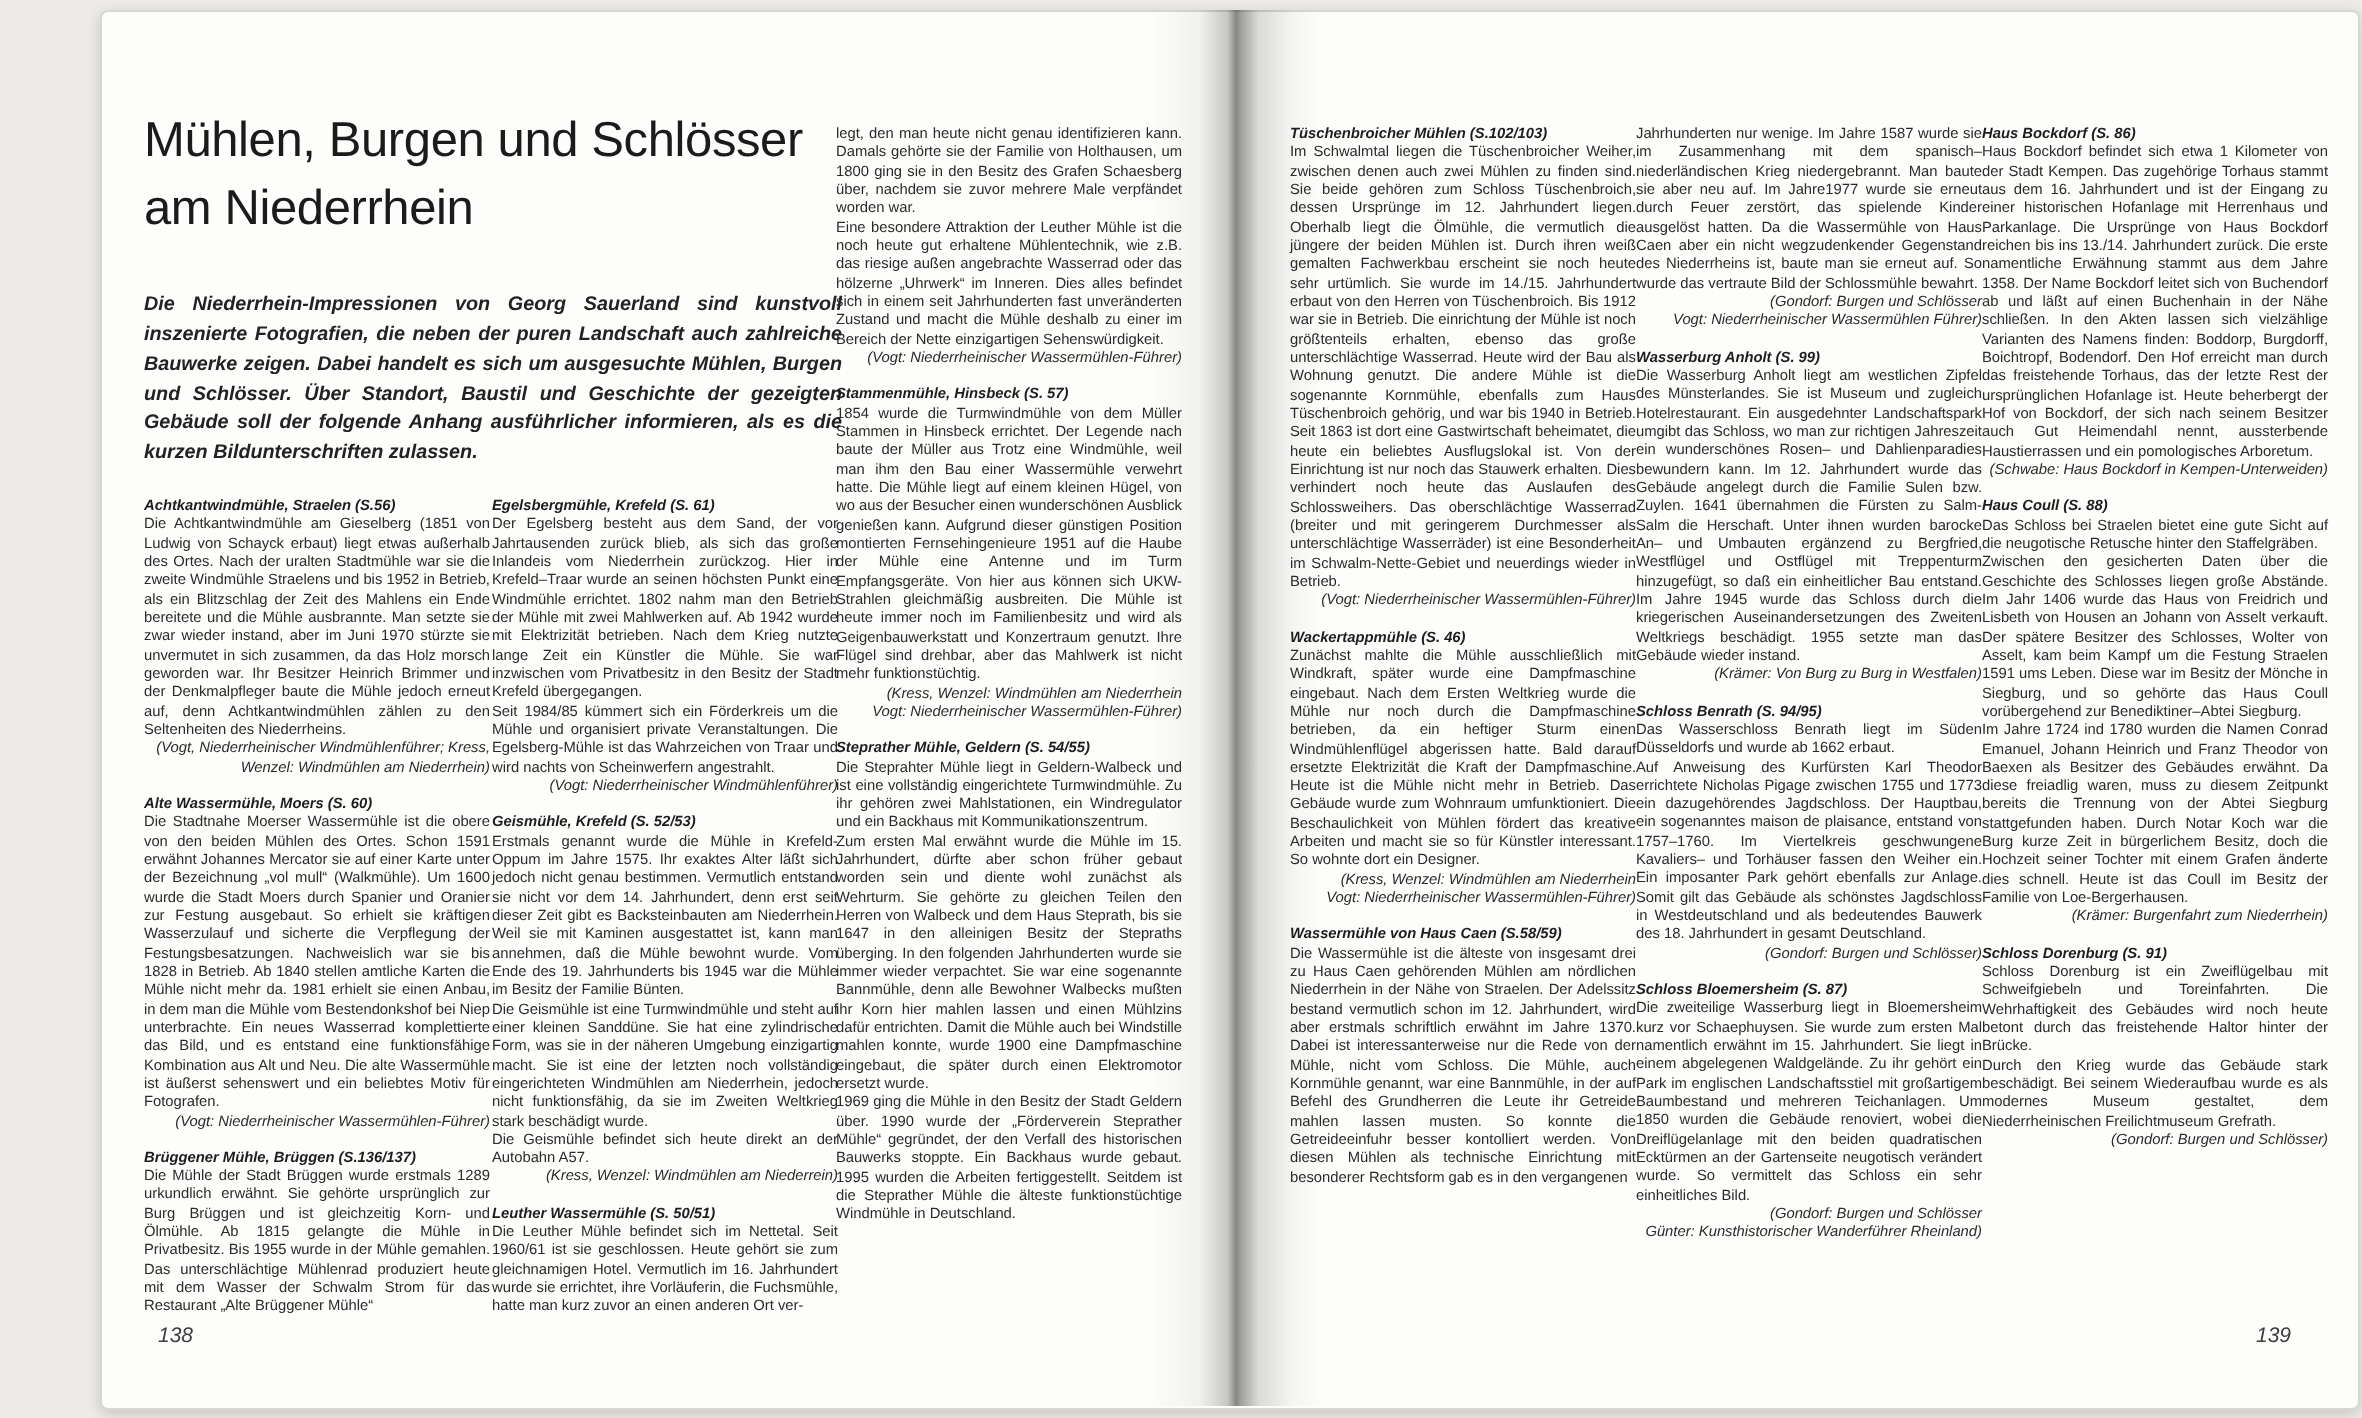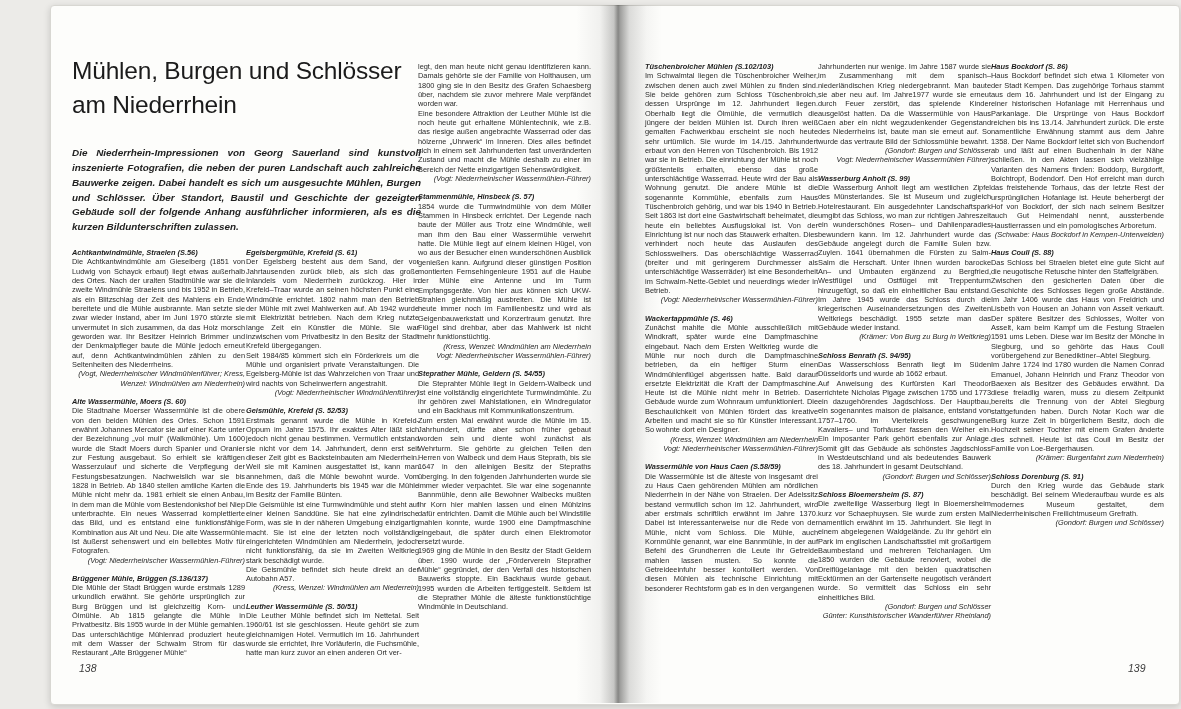--- a/index.html
+++ b/index.html
@@ -188,21 +188,21 @@
     </div>
   <div class="col col-r2">
       <div class="entry">
         <div class="entry-para">Jahrhunderten nur wenige. Im Jahre 1587 wurde sie im Zusammenhang mit dem spanisch–niederländischen Krieg niedergebrannt. Man baute sie aber neu auf. Im Jahre1977 wurde sie erneut durch Feuer zerstört, das spielende Kinder ausgelöst hatten. Da die Wassermühle von Haus Caen aber ein nicht wegzudenkender Gegenstand des Niederrheins ist, baute man sie erneut auf. So wurde das vertraute Bild der Schlossmühle bewahrt.</div>
         <div class="entry-citation">(Gondorf: Burgen und Schlösser
 Vogt: Niederrheinischer Wassermühlen Führer)</div>
       </div>
       <div class="entry">
         <div class="entry-heading">Wasserburg Anholt (S. 99)</div>
         <div class="entry-para">Die Wasserburg Anholt liegt am westlichen Zipfel des Münsterlandes. Sie ist Museum und zugleich Hotelrestaurant. Ein ausgedehnter Landschaftspark umgibt das Schloss, wo man zur richtigen Jahreszeit ein wunderschönes Rosen– und Dahlienparadies bewundern kann. Im 12. Jahrhundert wurde das Gebäude angelegt durch die Familie Sulen bzw. Zuylen. 1641 übernahmen die Fürsten zu Salm-Salm die Herschaft. Unter ihnen wurden barocke An– und Umbauten ergänzend zu Bergfried, Westflügel und Ostflügel mit Treppenturm hinzugefügt, so daß ein einheitlicher Bau entstand. Im Jahre 1945 wurde das Schloss durch die kriegerischen Auseinandersetzungen des Zweiten Weltkriegs beschädigt. 1955 setzte man das Gebäude wieder instand.</div>
-        <div class="entry-citation">(Krämer: Von Burg zu Burg in Weltkrieg)</div>
+        <div class="entry-citation">(Krämer: Von Burg zu Burg in Westfalen)</div>
       </div>
       <div class="entry">
         <div class="entry-heading">Schloss Benrath (S. 94/95)</div>
         <div class="entry-para">Das Wasserschloss Benrath liegt im Süden Düsseldorfs und wurde ab 1662 erbaut.</div>
         <div class="entry-para">Auf Anweisung des Kurfürsten Karl Theodor errichtete Nicholas Pigage zwischen 1755 und 1773 ein dazugehörendes Jagdschloss. Der Hauptbau, ein sogenanntes maison de plaisance, entstand von 1757–1760. Im Viertelkreis geschwungene Kavaliers– und Torhäuser fassen den Weiher ein. Ein imposanter Park gehört ebenfalls zur Anlage. Somit gilt das Gebäude als schönstes Jagdschloss in Westdeutschland und als bedeutendes Bauwerk des 18. Jahrhundert in gesamt Deutschland.</div>
         <div class="entry-citation">(Gondorf: Burgen und Schlösser)</div>
       </div>
       <div class="entry">
         <div class="entry-heading">Schloss Bloemersheim (S. 87)</div>
         <div class="entry-para">Die zweiteilige Wasserburg liegt in Bloemersheim kurz vor Schaephuysen. Sie wurde zum ersten Mal namentlich erwähnt im 15. Jahrhundert. Sie liegt in einem abgelegenen Waldgelände. Zu ihr gehört ein Park im englischen Landschaftsstiel mit großartigem Baumbestand und mehreren Teichanlagen. Um 1850 wurden die Gebäude renoviert, wobei die Dreiflügelanlage mit den beiden quadratischen Ecktürmen an der Gartenseite neugotisch verändert wurde. So vermittelt das Schloss ein sehr einheitliches Bild.</div>
@@ -218,18 +218,19 @@
       </div>
       <div class="entry">
         <div class="entry-heading">Haus Coull (S. 88)</div>
         <div class="entry-para">Das Schloss bei Straelen bietet eine gute Sicht auf die neugotische Retusche hinter den Staffelgräben.</div>
         <div class="entry-para">Zwischen den gesicherten Daten über die Geschichte des Schlosses liegen große Abstände. Im Jahr 1406 wurde das Haus von Freidrich und Lisbeth von Housen an Johann von Asselt verkauft. Der spätere Besitzer des Schlosses, Wolter von Asselt, kam beim Kampf um die Festung Straelen 1591 ums Leben. Diese war im Besitz der Mönche in Siegburg, und so gehörte das Haus Coull vorübergehend zur Benediktiner–Abtei Siegburg.</div>
         <div class="entry-para">Im Jahre 1724 ind 1780 wurden die Namen Conrad Emanuel, Johann Heinrich und Franz Theodor von Baexen als Besitzer des Gebäudes erwähnt. Da diese freiadlig waren, muss zu diesem Zeitpunkt bereits die Trennung von der Abtei Siegburg stattgefunden haben. Durch Notar Koch war die Burg kurze Zeit in bürgerlichem Besitz, doch die Hochzeit seiner Tochter mit einem Grafen änderte dies schnell. Heute ist das Coull im Besitz der Familie von Loe-Bergerhausen.</div>
         <div class="entry-citation">(Krämer: Burgenfahrt zum Niederrhein)</div>
       </div>
       <div class="entry">
         <div class="entry-heading">Schloss Dorenburg (S. 91)</div>
+        <div class="entry-para">Schloss Dorenburg ist ein Zweiflügelbau mit Schweifgiebeln und Toreinfahrten. Die Wehrhaftigkeit des Gebäudes wird noch heute betont durch das freistehende Haltor hinter der Brücke.</div>
         <div class="entry-para">Durch den Krieg wurde das Gebäude stark beschädigt. Bei seinem Wiederaufbau wurde es als modernes Museum gestaltet, dem Niederrheinischen Freilichtmuseum Grefrath.</div>
         <div class="entry-citation">(Gondorf: Burgen und Schlösser)</div>
       </div>
     </div>
   <div class="page-number pn-right">139</div>
 </div>
 
 </body></html>

